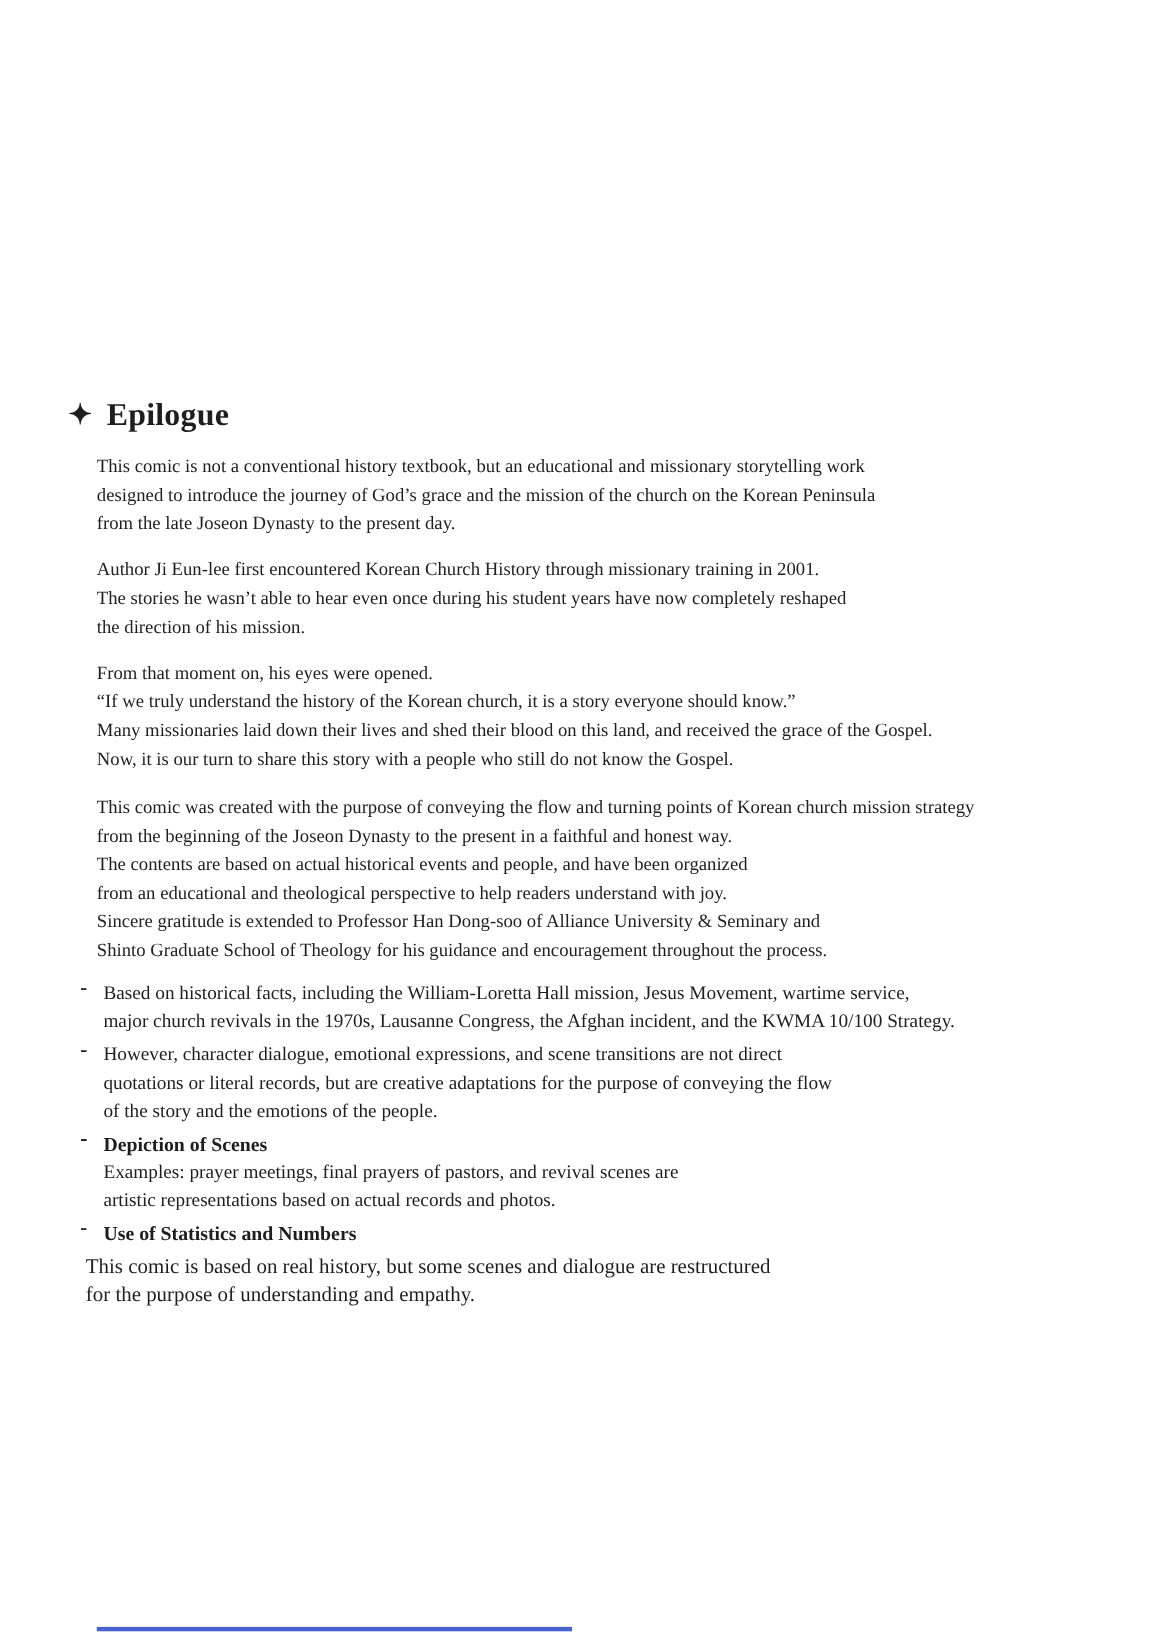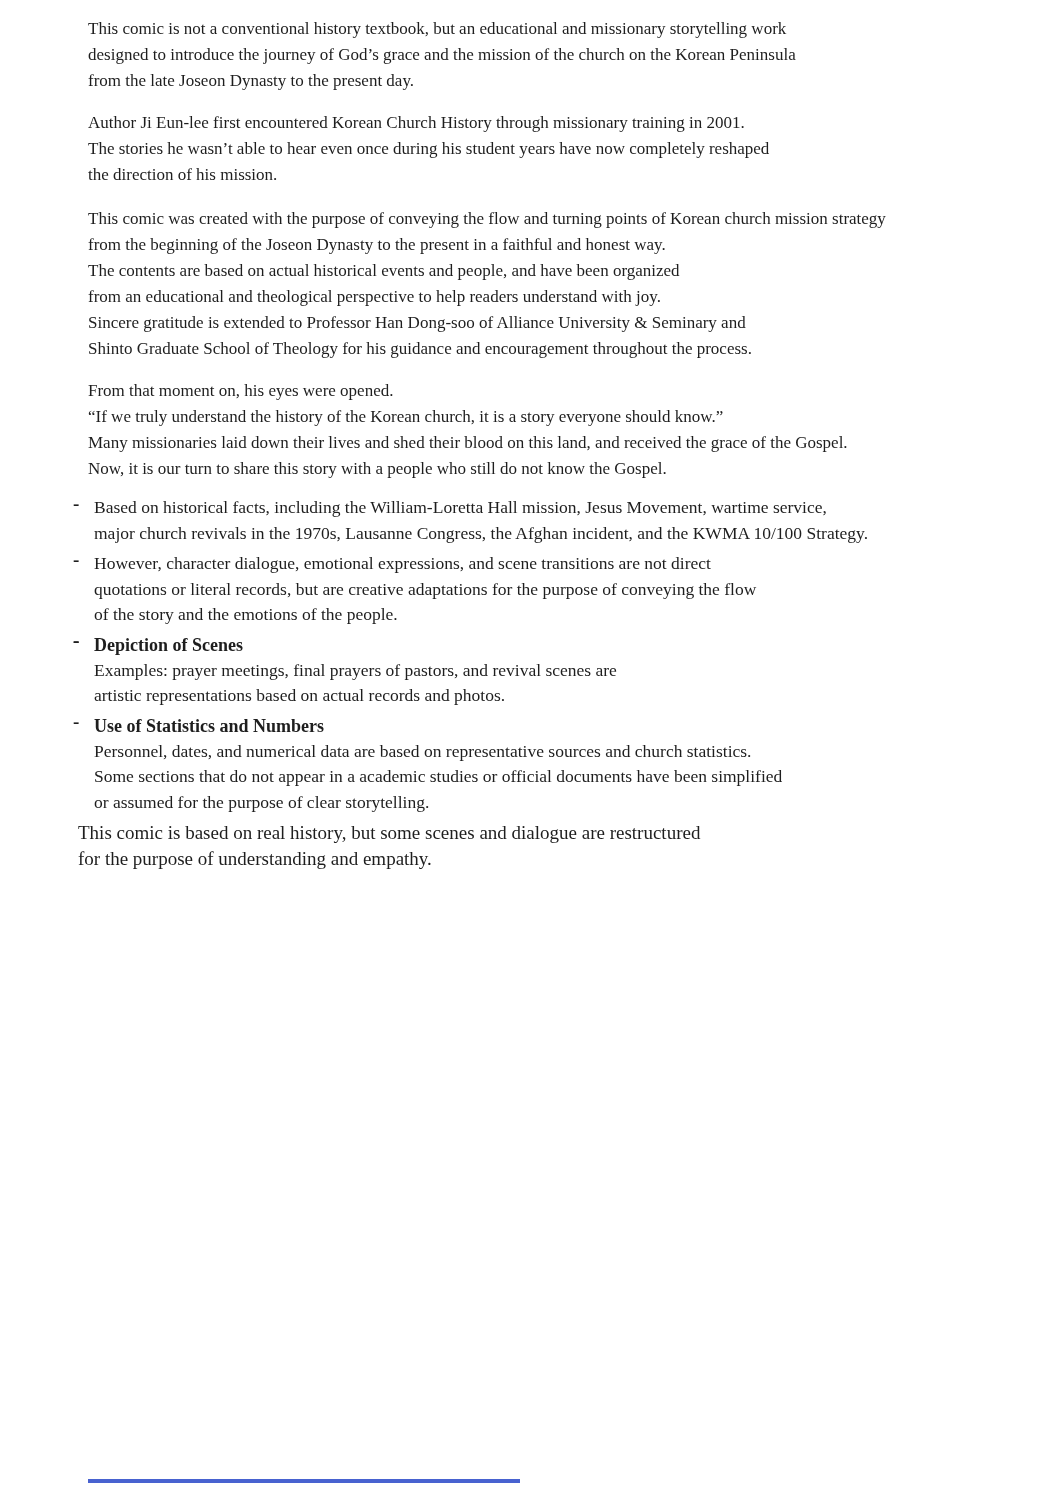--- a/index.html
+++ b/index.html
@@ -76,36 +76,37 @@
     height: 4px;
     background: #4862d0;
   }
 </style>
 </head>
 <body>
 
 <div class="page">
 
   <section>
+    <h1 class="heading h-epilogue"><span class="star">✦</span><span>Epilogue</span></h1>
     <p class="para">This comic is not a conventional history textbook, but an educational and missionary storytelling work
 designed to introduce the journey of God’s grace and the mission of the church on the Korean Peninsula
 from the late Joseon Dynasty to the present day.</p>
     <p class="para">Author Ji Eun-lee first encountered Korean Church History through missionary training in 2001.
 The stories he wasn’t able to hear even once during his student years have now completely reshaped
 the direction of his mission.</p>
+    <p class="para">From that moment on, his eyes were opened.
+“If we truly understand the history of the Korean church, it is a story everyone should know.”
+Many missionaries laid down their lives and shed their blood on this land, and received the grace of the Gospel.
+Now, it is our turn to share this story with a people who still do not know the Gospel.</p>
     <p class="para p4">This comic was created with the purpose of conveying the flow and turning points of Korean church mission strategy
 from the beginning of the Joseon Dynasty to the present in a faithful and honest way.
 The contents are based on actual historical events and people, and have been organized
 from an educational and theological perspective to help readers understand with joy.
 Sincere gratitude is extended to Professor Han Dong-soo of Alliance University &amp; Seminary and
 Shinto Graduate School of Theology for his guidance and encouragement throughout the process.</p>
-    <p class="para">From that moment on, his eyes were opened.
-“If we truly understand the history of the Korean church, it is a story everyone should know.”
-Many missionaries laid down their lives and shed their blood on this land, and received the grace of the Gospel.
-Now, it is our turn to share this story with a people who still do not know the Gospel.</p>
   </section>
 
   <section>
 
     <div class="item first">
       <span class="dash">-</span>
       <div class="item-body">Based on historical facts, including the William-Loretta Hall mission, Jesus Movement, wartime service,
 major church revivals in the 1970s, Lausanne Congress, the Afghan incident, and the KWMA 10/100 Strategy.</div>
     </div>
 
@@ -123,23 +124,20 @@
     <div class="item">
       <span class="dash">-</span>
       <div class="item-title">Depiction of Scenes</div>
       <div class="item-body">Examples: prayer meetings, final prayers of pastors, and revival scenes are
 artistic representations based on actual records and photos.</div>
     </div>
 
     <div class="item">
       <span class="dash">-</span>
       <div class="item-title">Use of Statistics and Numbers</div>
-      <div class="item-body">Personnel, dates, and numerical data are based on representative sources and church statistics.
-Some sections that do not appear in a academic studies or official documents have been simplified
-or assumed for the purpose of clear storytelling.</div>
     </div>
   </section>
 
   <p class="closing">This comic is based on real history, but some scenes and dialogue are restructured
 for the purpose of understanding and empathy.</p>
 
   <div class="bottom-rule" style="background: rgb(72, 98, 208);"></div>
 
 </div>
 

